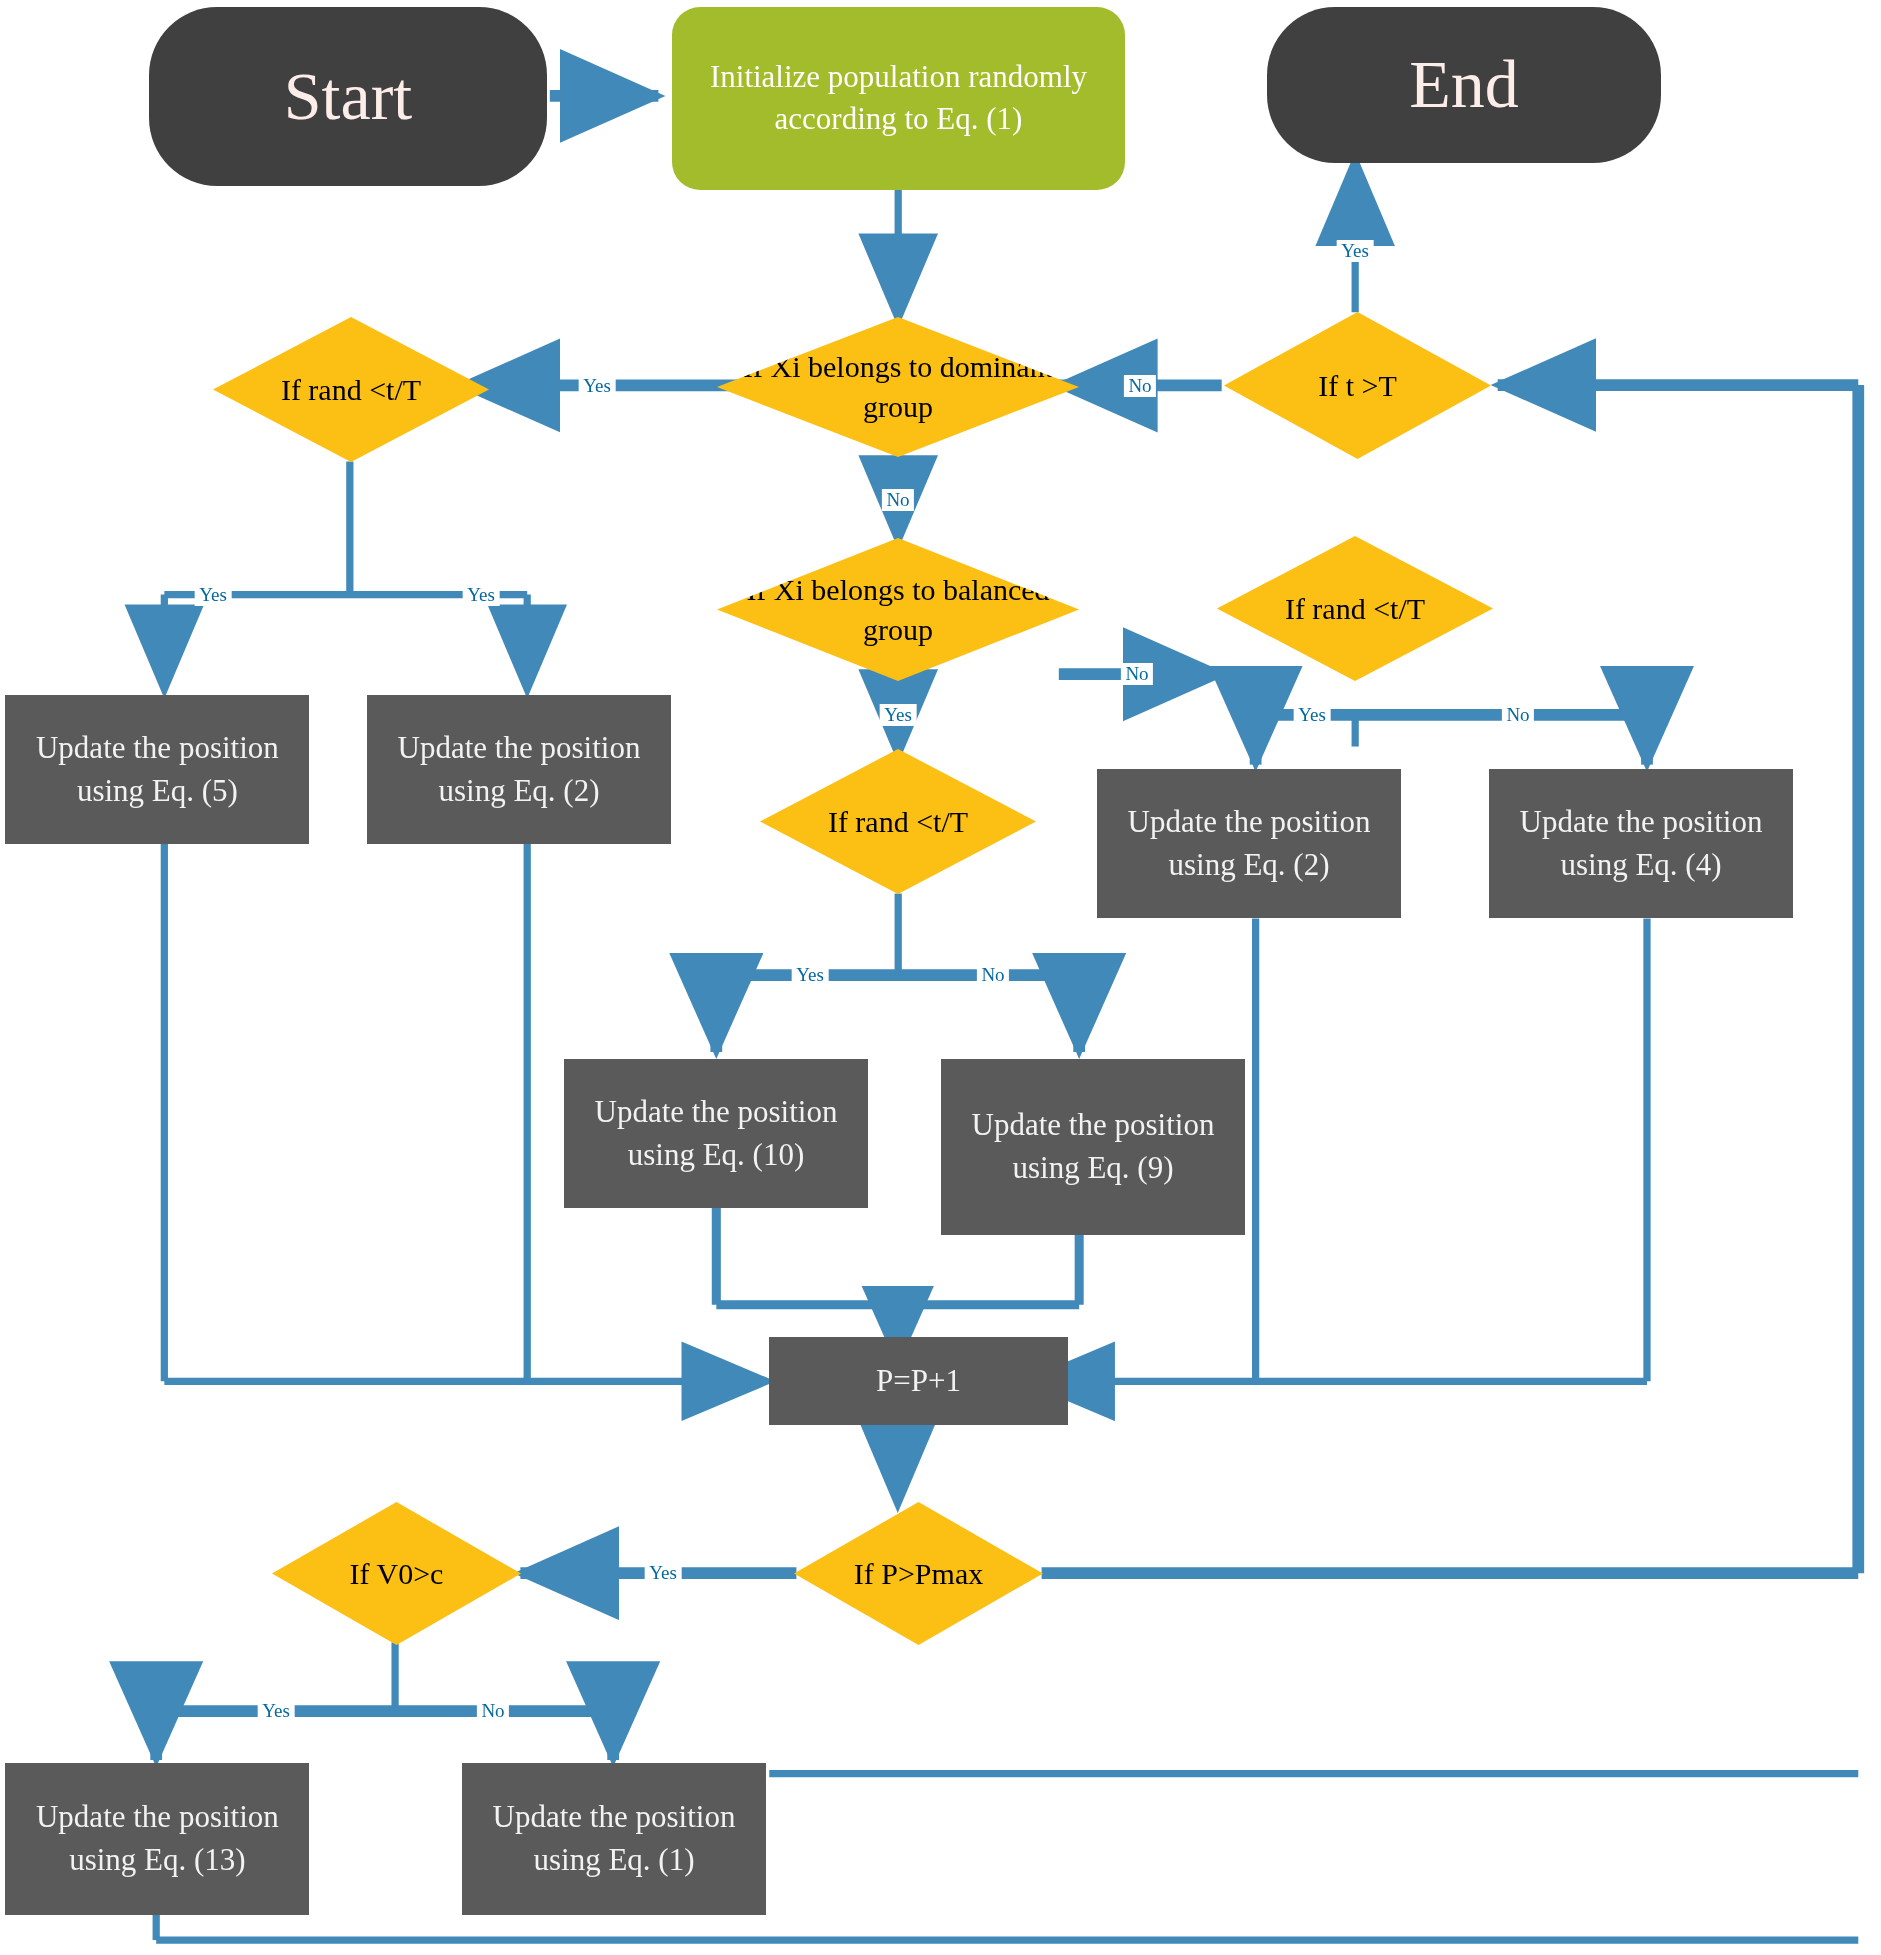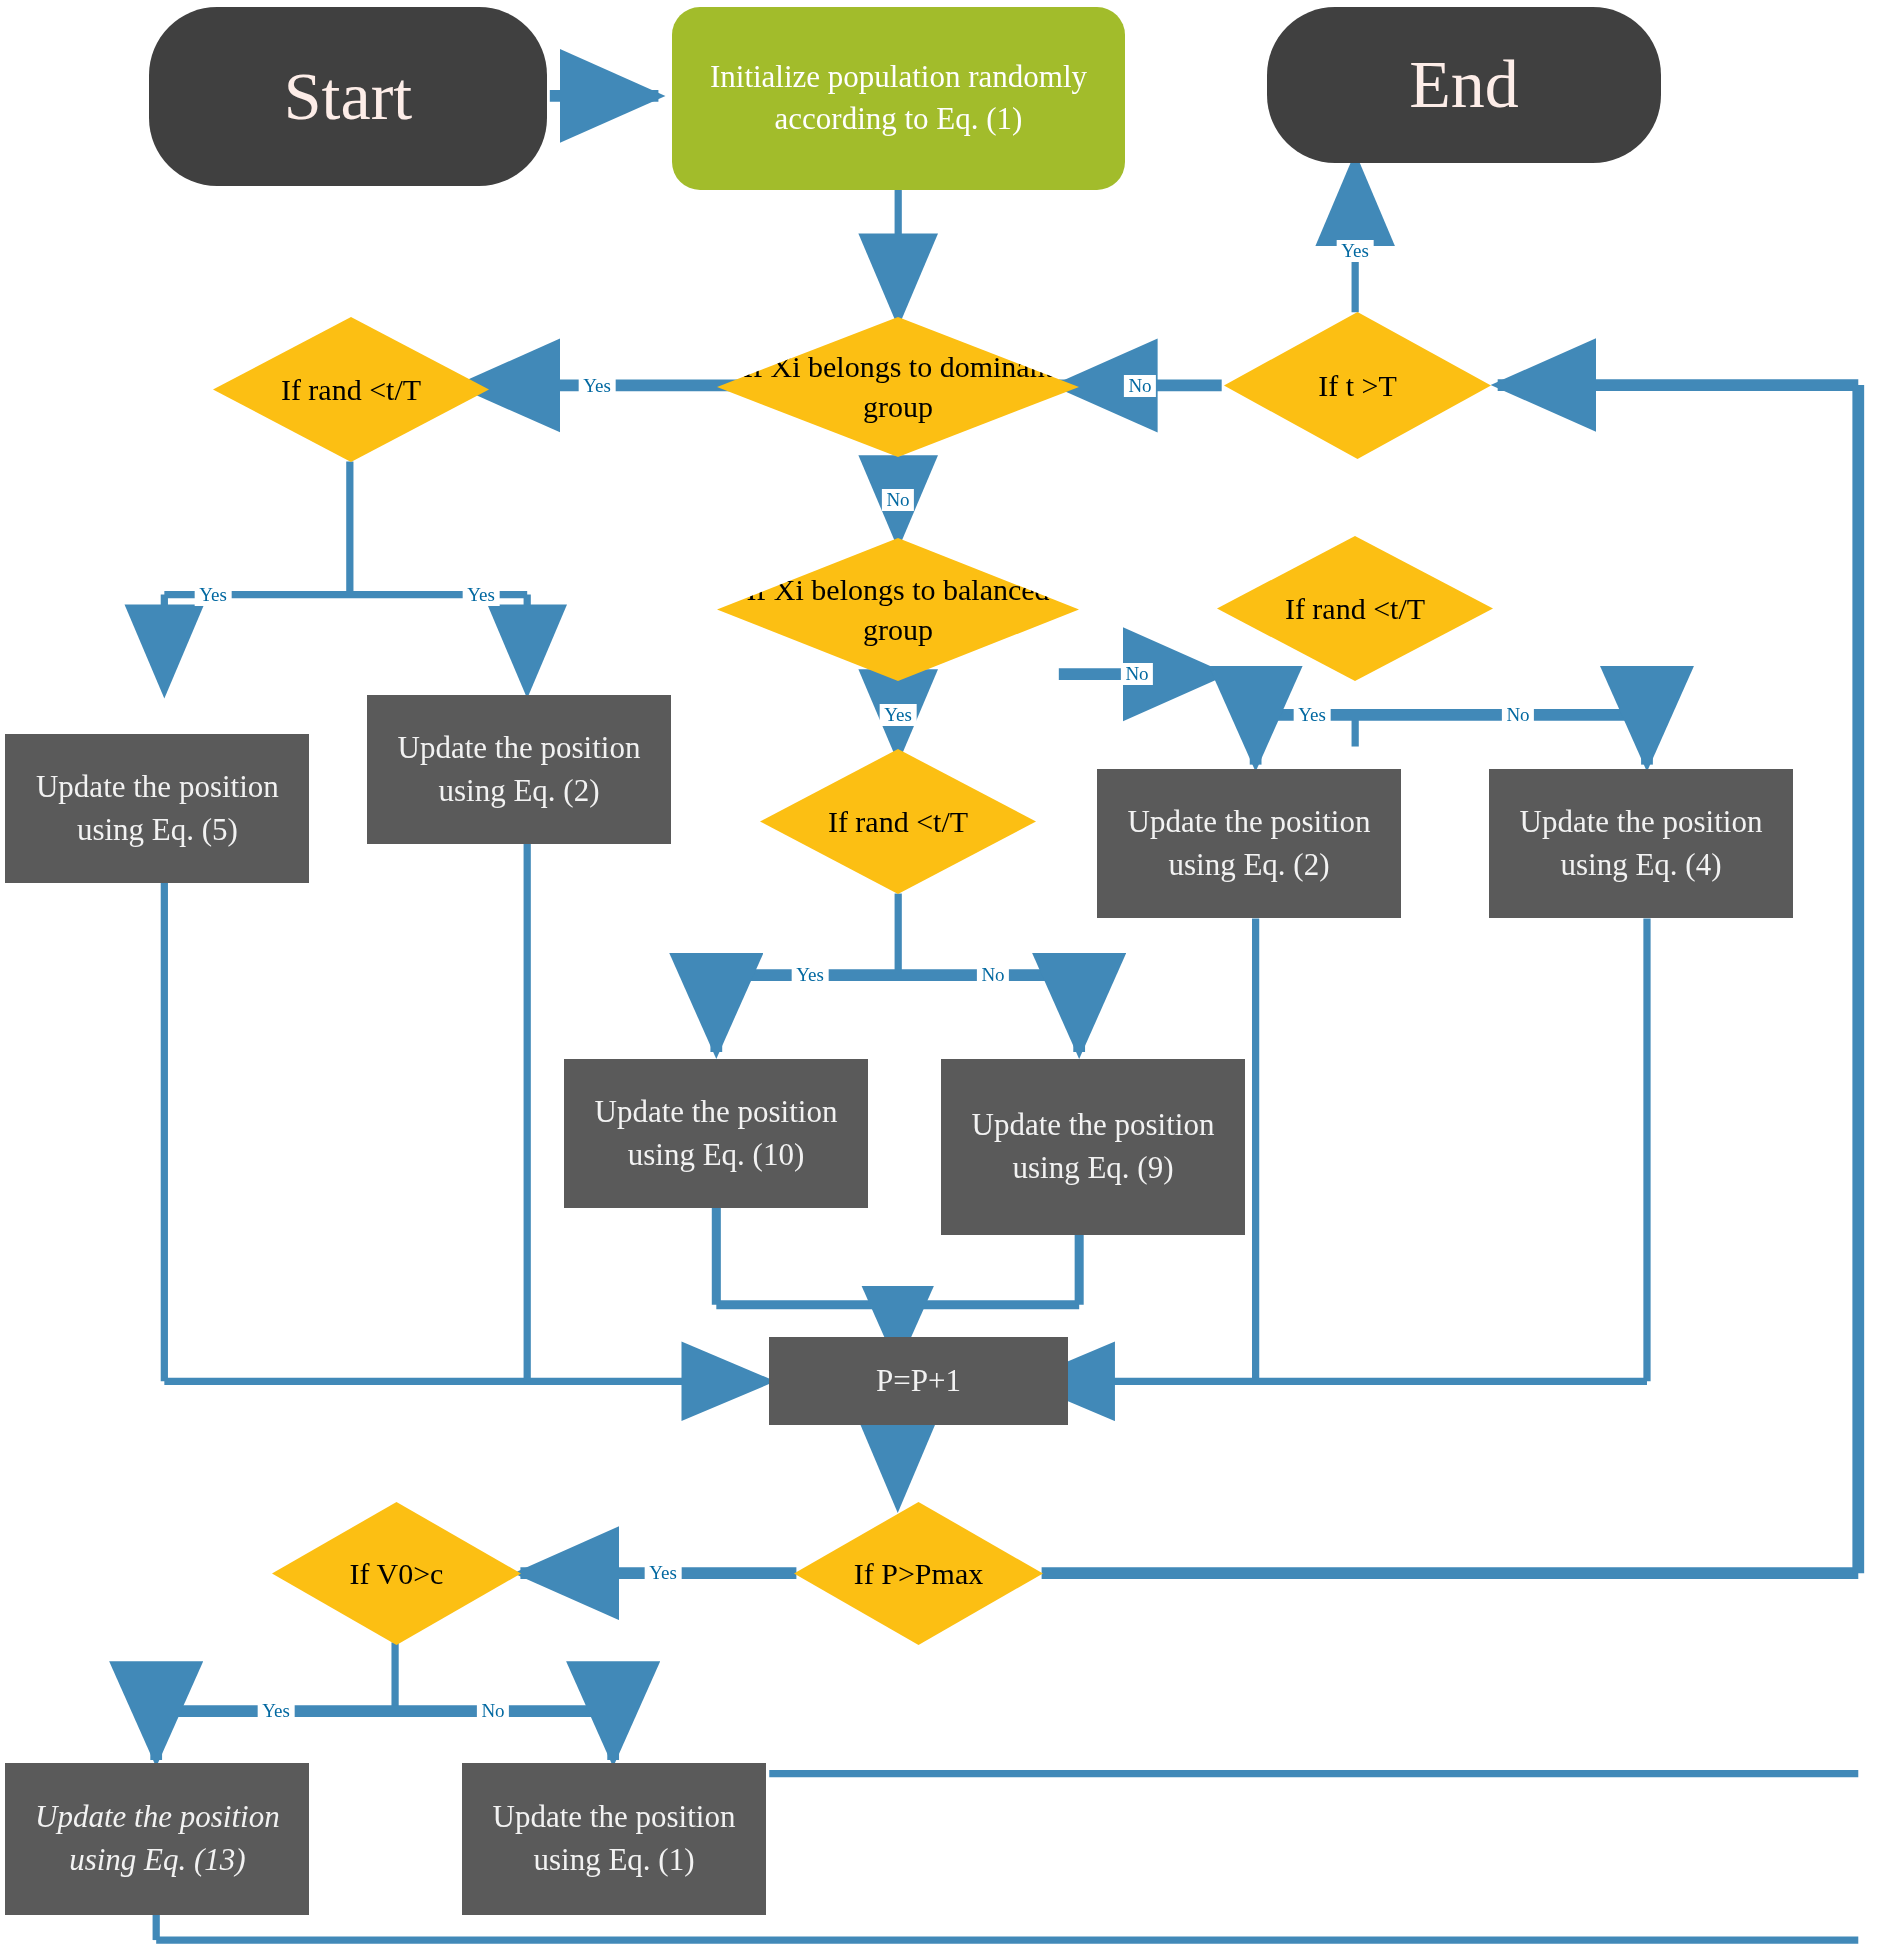--- a/index.html
+++ b/index.html
@@ -154,21 +154,21 @@
   </div>
 
   <div class="node decision" style="left:1217px;top:536px;width:276px;height:145px;">
     <span class="dtext">If rand &lt;t/T</span>
   </div>
 
   <div class="node decision" style="left:760px;top:749px;width:276px;height:145px;">
     <span class="dtext">If rand &lt;t/T</span>
   </div>
 
-  <div class="node process-gray" style="left:5.4px;top:695px;width:304px;height:149px;margin-top:39px;">
+  <div class="node process-gray" style="left:5.4px;top:695px;width:304px;height:149px;">
     <span>Update the position using Eq. (5)</span>
   </div>
 
   <div class="node process-gray" style="left:367px;top:695px;width:304px;height:149px;">
     <span>Update the position using Eq. (2)</span>
   </div>
 
   <div class="node process-gray" style="left:1097px;top:769px;width:304px;height:149px;">
     <span>Update the position using Eq. (2)</span>
   </div>
@@ -190,21 +190,21 @@
   </div>
 
   <div class="node decision" style="left:794px;top:1502px;width:249px;height:143px;">
     <span class="dtext">If P&gt;Pmax</span>
   </div>
 
   <div class="node decision" style="left:272px;top:1502px;width:249px;height:143px;align-items:center;">
     <span class="dtext">If V0&gt;c</span>
   </div>
 
-  <div class="node process-gray" style="left:5.4px;top:1763px;width:304px;height:152px;font-style:italic;">
+  <div class="node process-gray" style="left:5.4px;top:1763px;width:304px;height:152px;">
     <span>Update the position using Eq. (13)</span>
   </div>
 
   <div class="node process-gray" style="left:462px;top:1763px;width:304px;height:152px;">
     <span>Update the position using Eq. (1)</span>
   </div>
 
   <span class="edge-label" style="left:1355px;top:251px;">Yes</span>
   <span class="edge-label" style="left:597px;top:386px;">Yes</span>
   <span class="edge-label" style="left:1140px;top:386px;">No</span>

